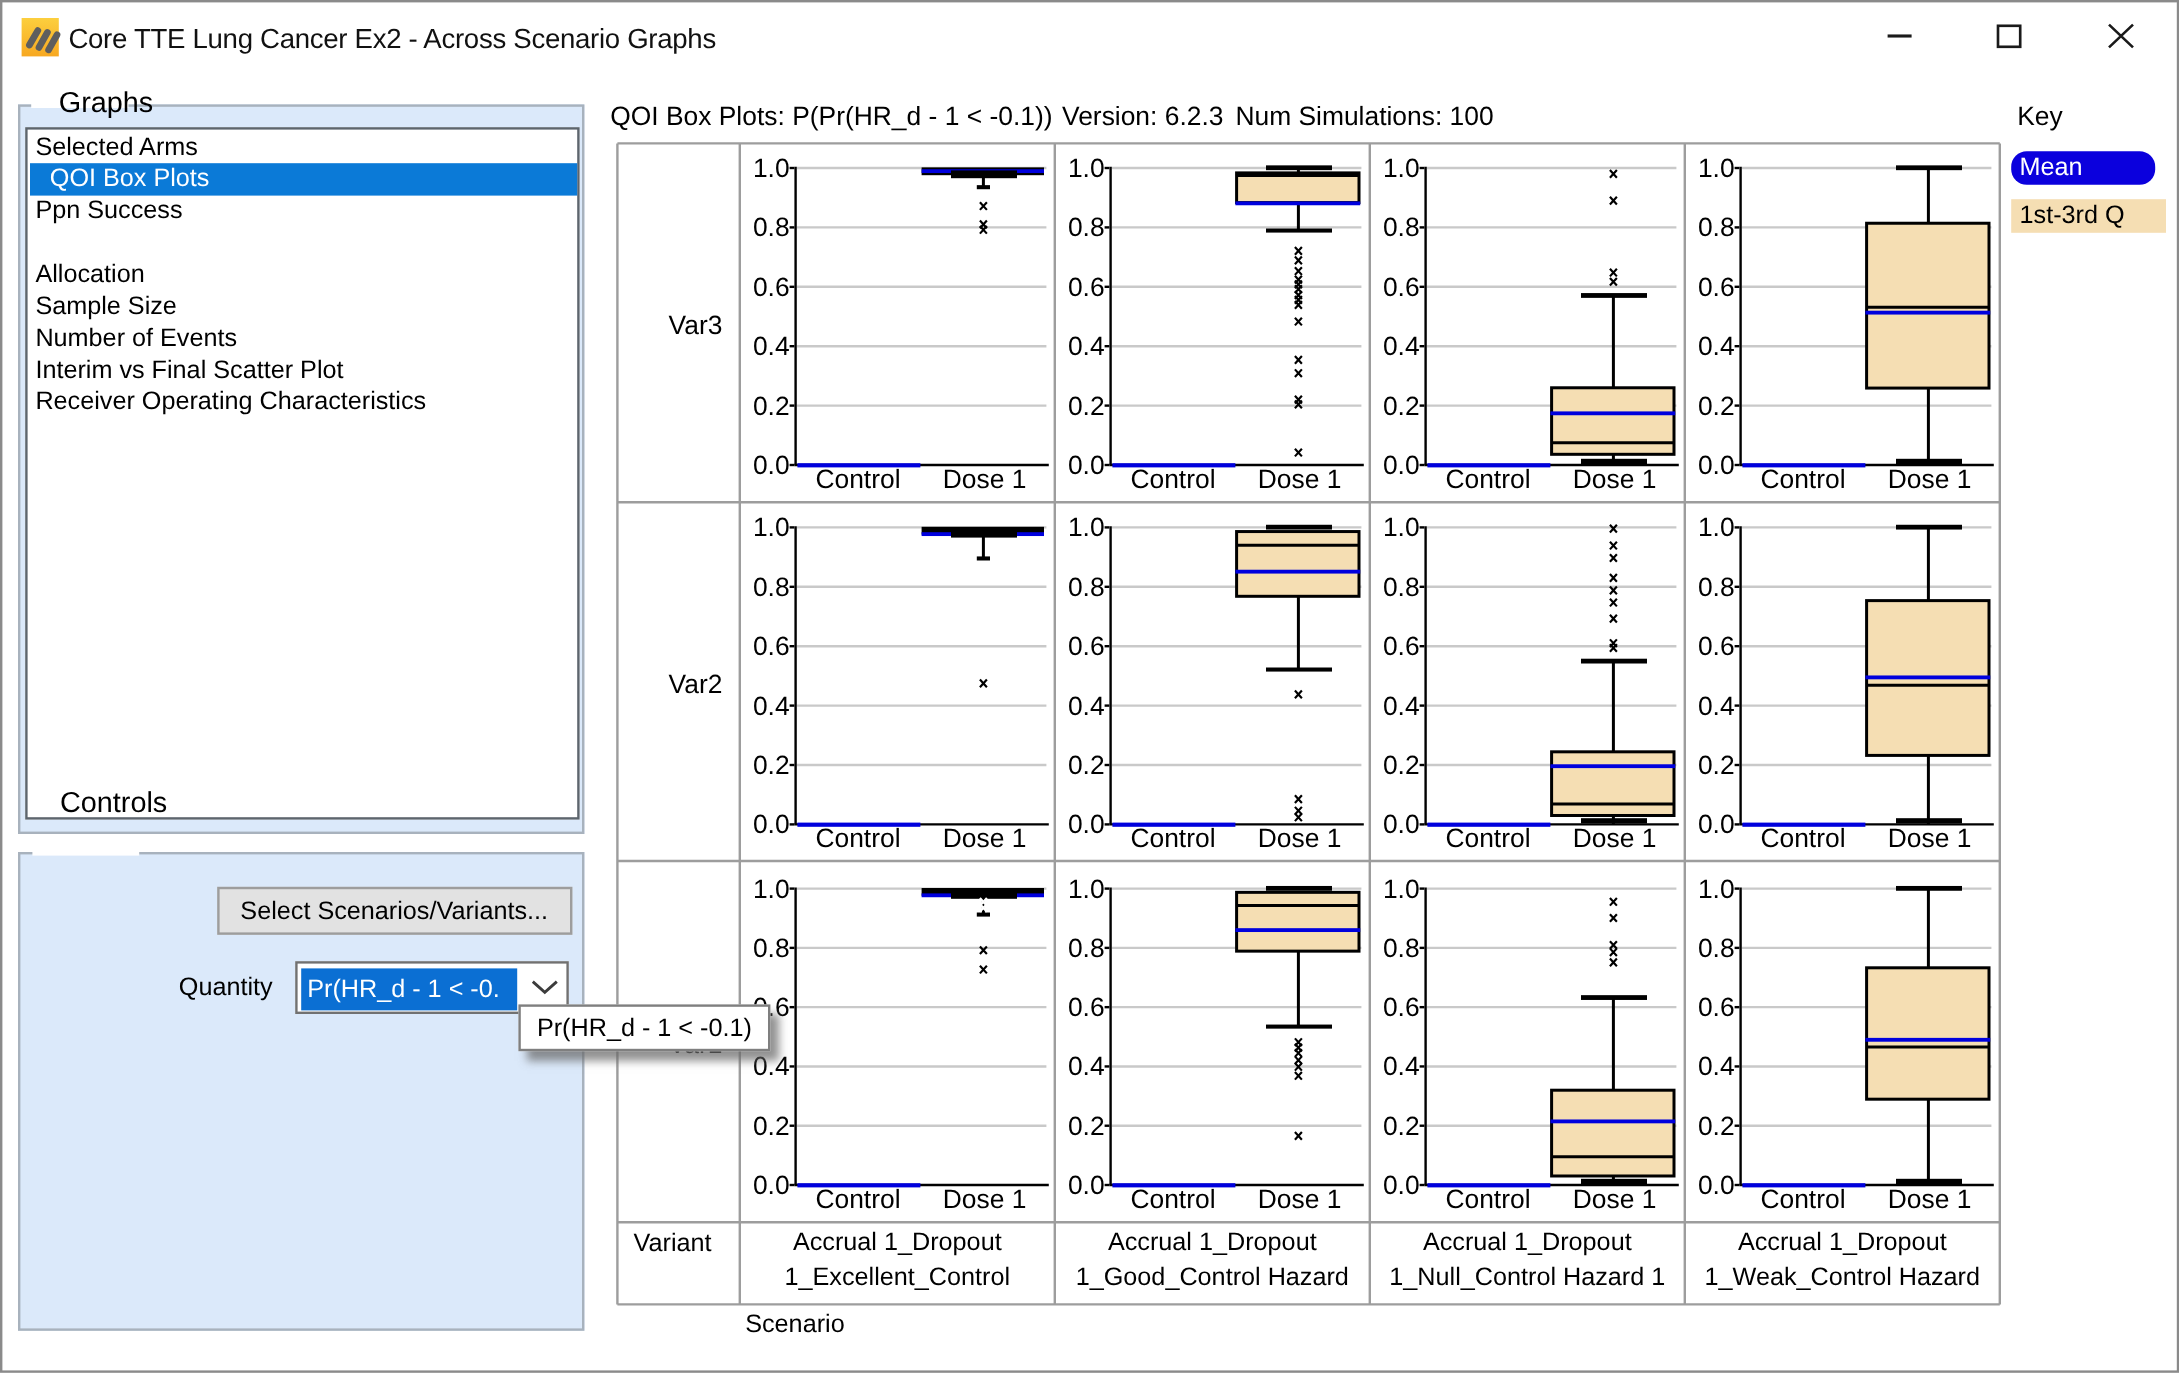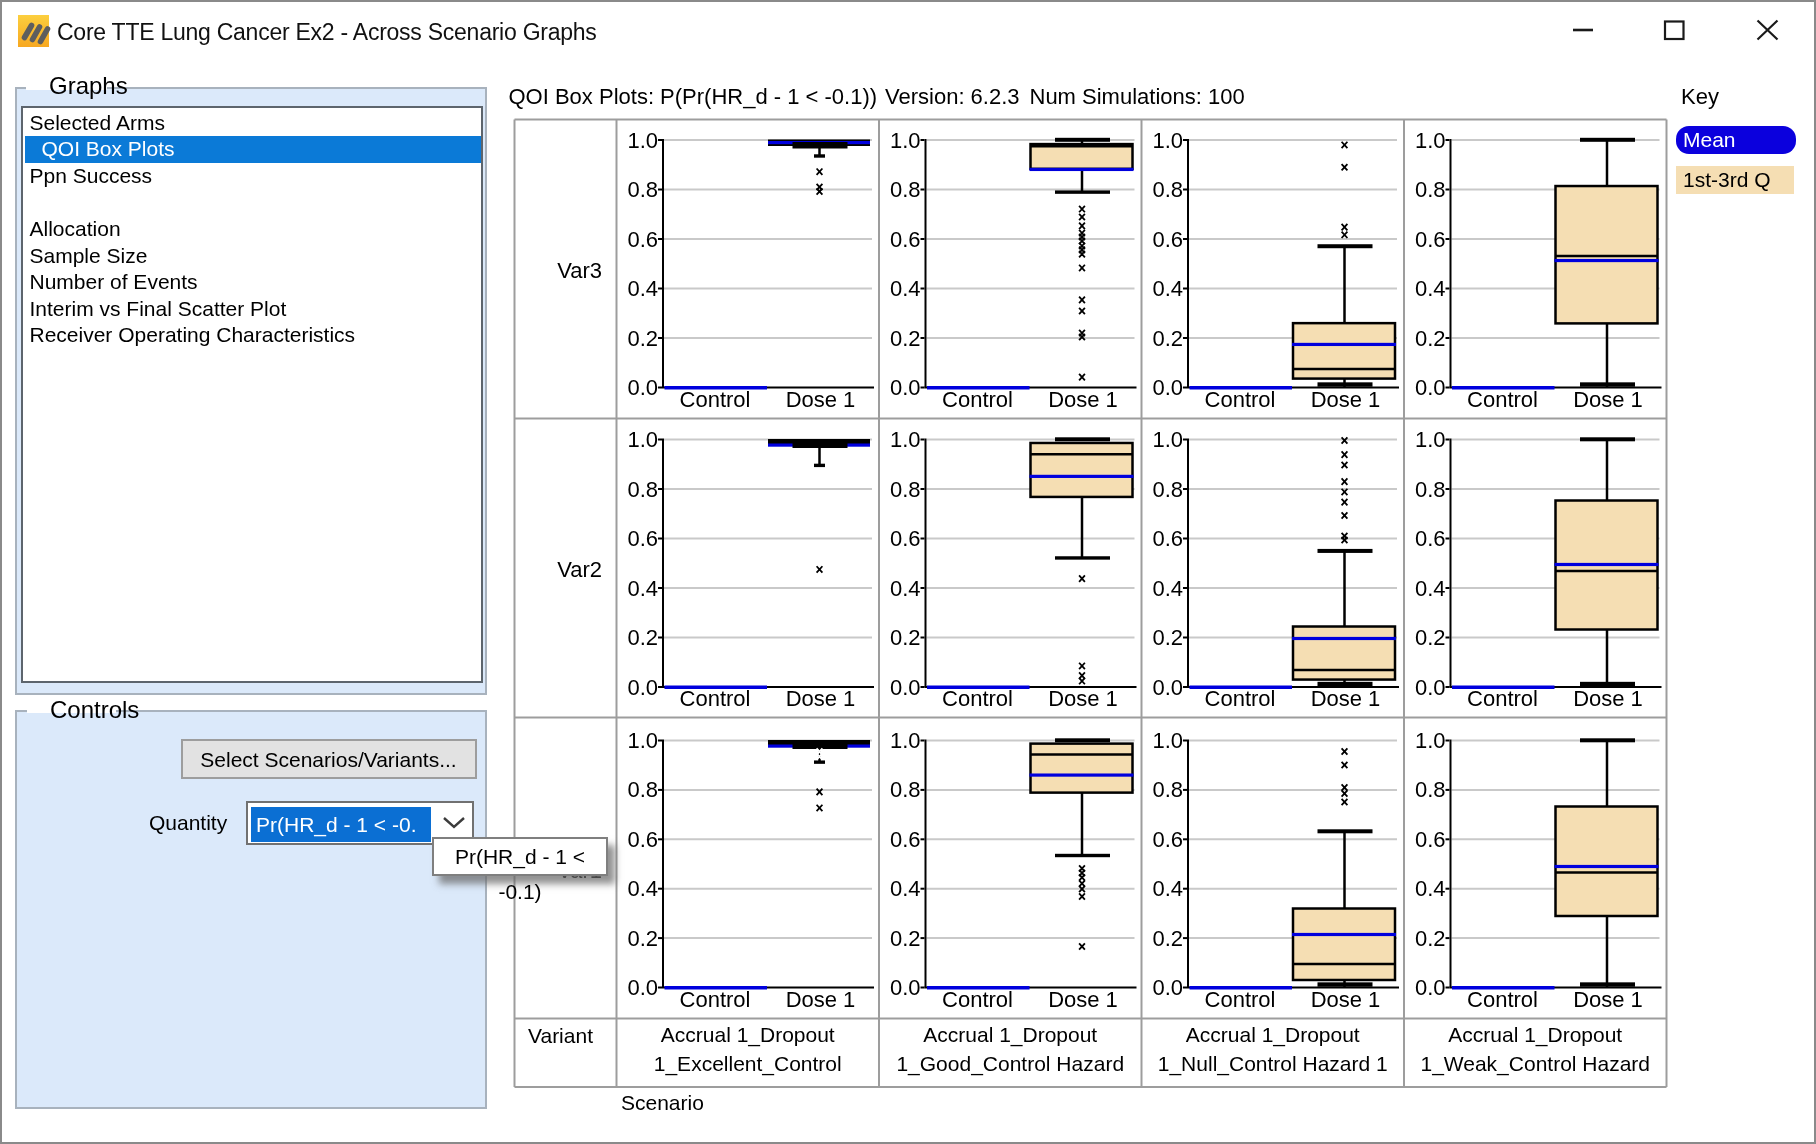--- a/index.html
+++ b/index.html
@@ -8,43 +8,43 @@
   border:2px solid #8a8a8a; }
 .abs { position:absolute; }
 #titletext { left:57px; top:19px; font-size:23px; color:#111; letter-spacing:-0.25px; }
 #svgplot { position:absolute; left:0; top:0; width:1816px; height:1144px; }
 
 .gb { position:absolute; border:2px solid #a8b2bd; background:#dbe9fa; }
 .gblabel { position:absolute; font-size:24px; color:#000000; background:transparent;margin-left:20px; }
 #graphsbox { left:15px; top:86.5px; width:472px; height:608.5px; }
 #controlsbox { left:15px; top:710px; width:472px; height:399px; }
 #graphslab { left:29px; top:72px; }
-#controlslab { left:30px; top:696px; }
+#controlslab { left:30px; top:656px; }
 .labchip { position:absolute; background:#fff; }
 #listbox { position:absolute; left:20.5px; top:106px; width:462.5px; height:577px;
   background:#fff; border:2px solid #5d656d; }
 .li { position:absolute; left:7px; width:446px; height:27px; font-size:21px; color:#000;
   line-height:26px; white-space:nowrap; }
 .li.sel { left:2px; padding-left:17px; width:456px; background:#0b7ad7; color:#fff; }
 #btn { position:absolute; left:180.5px; top:738.5px; width:296px; height:40.5px;
   background:#e2e2e2; border:2px solid #9d9d9d; font-size:21px; color:#000;
   text-align:center; line-height:37px; }
 #qty { position:absolute; left:149px; top:811px; font-size:21px; color:#000; }
 #combo { position:absolute; left:246px; top:801px; width:228px; height:44px; background:#fff;
   border:2px solid #717171; }
 #combosel { position:absolute; left:3px; top:4px; width:180px; height:35px; background:#0b6fd3; }
 #combotext { position:absolute; left:8px; top:4px; font-size:21px; color:#fff; white-space:nowrap; line-height:35px; }
 #chev { position:absolute; right:6px; top:13px; width:24px; height:14px; }
-#tooltip { position:absolute; left:432px; top:837px; width:176px; height:39px; background:#fff;
+#tooltip { position:absolute; left:432px; top:837px; width:210px; height:39px; background:#fff;
   border:2px solid #7f7f7f; font-size:21px; color:#000; line-height:35px; text-align:center;
   box-shadow:7px 8px 7px rgba(104,104,104,0.72); z-index:30; }
 
 #keymean { position:absolute; left:1676px; top:126px; width:120px; height:28px; background:#0b00dd;
   color:#fff; font-size:21px; line-height:27px; padding-left:7px;border-radius:13px; }
-#keyq { position:absolute; left:1676px; top:166px; width:118px; height:28px; background:#f5deb3;
+#keyq { position:absolute; left:1676px; top:166px; width:129px; height:28px; background:#f5deb3;
   color:#000; font-size:21px; line-height:27px; padding-left:7px; }
 </style></head>
 <body>
 <div id="win"></div>
 <svg id="svgplot" viewBox="0 0 1816 1144">
 
 <defs>
 <linearGradient id="icg" x1="0" y1="0" x2="0" y2="1">
   <stop offset="0" stop-color="#fccf3e"></stop>
         <stop offset="1" stop-color="#f7a821"></stop>

